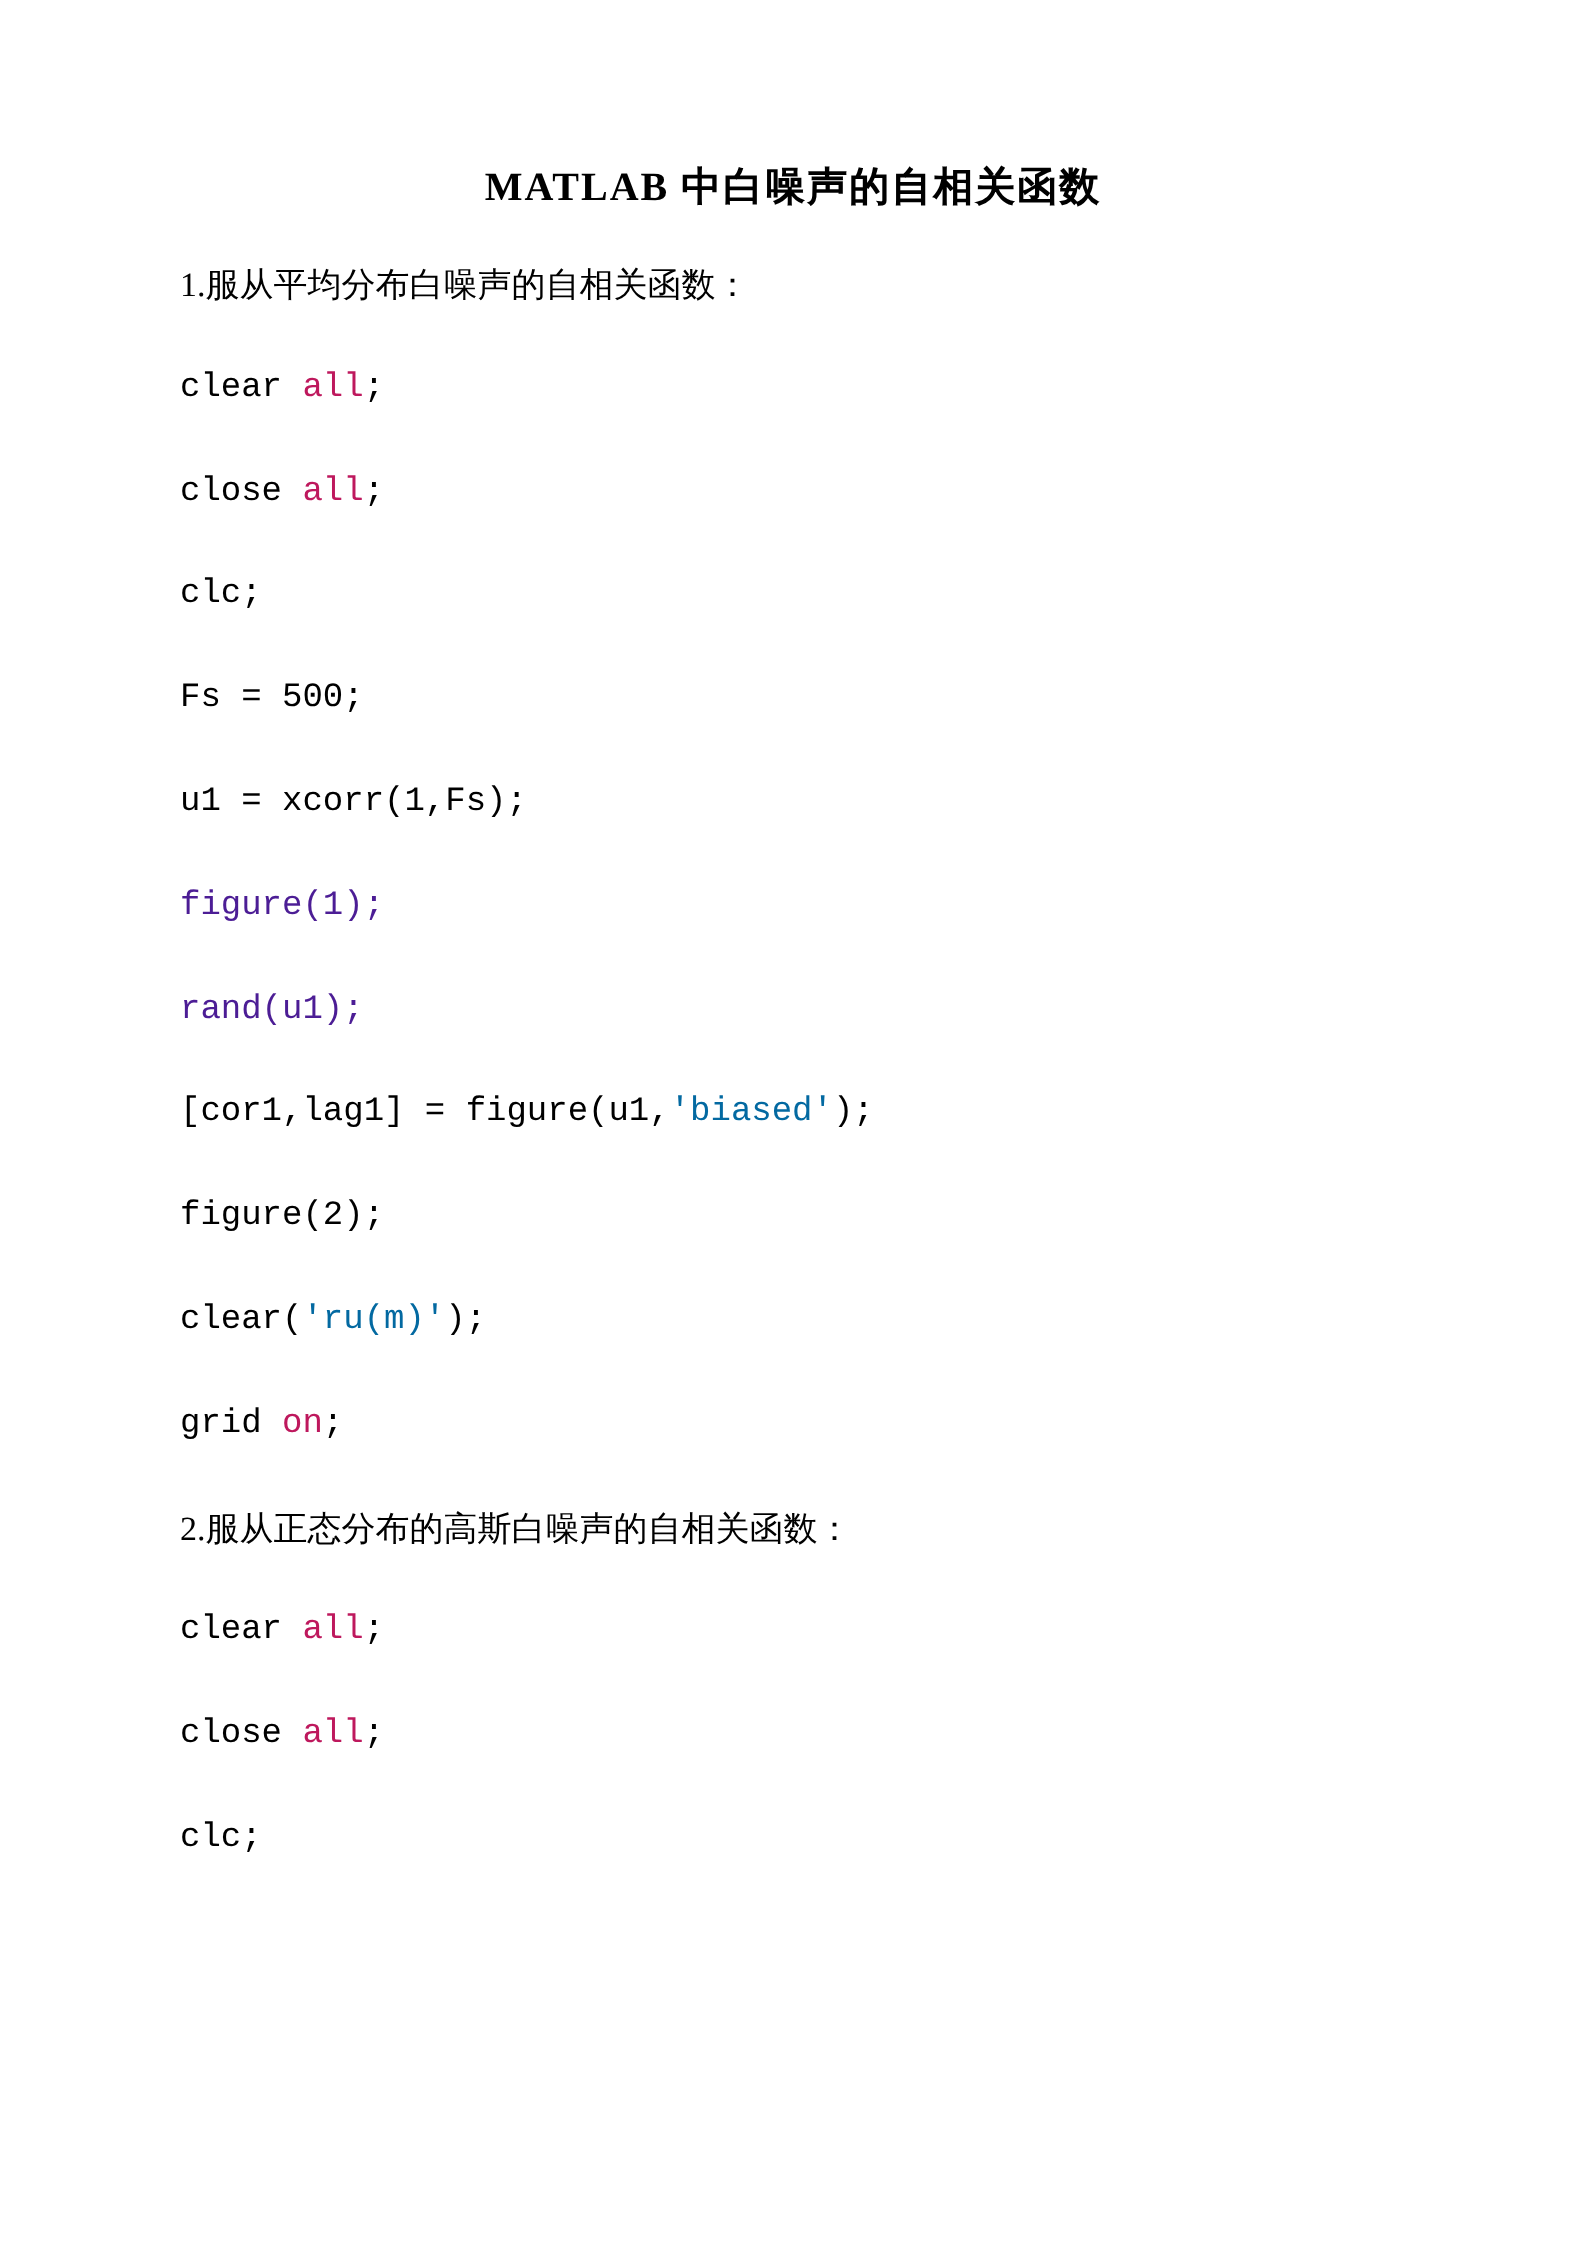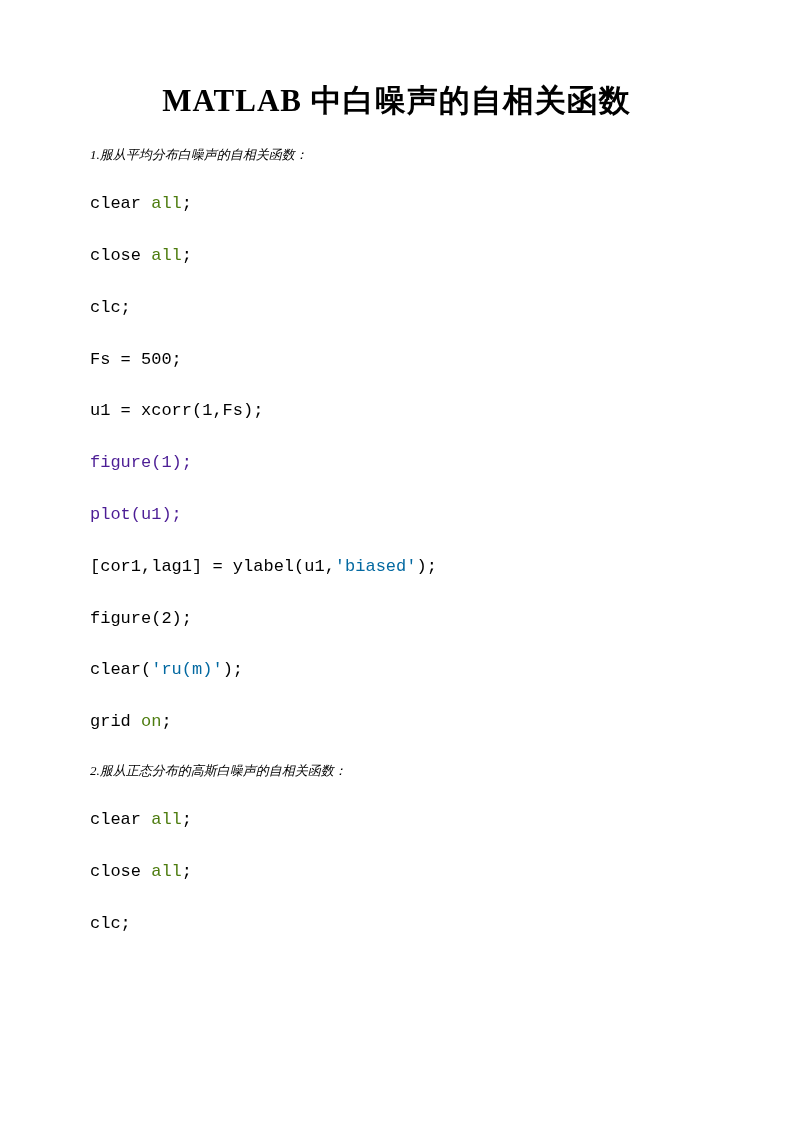--- a/index.html
+++ b/index.html
@@ -6,56 +6,55 @@
   body {
     width: 793px;
     height: 1122px;
     background: #ffffff;
     font-family: "SimSun", "宋体", serif;
     color: #000000;
     padding: 80px 90px 60px 90px;
   }
   .title {
     text-align: center;
-    font-size: 31px;
+    font-size: 20px;
     font-family: "SimSun", "宋体", serif;
     margin-bottom: 24px;
     letter-spacing: 1px;
   }
   .code-line {
     font-size: 17px;
     font-family: "Courier New", "Consolas", monospace;
     margin-bottom: 28px;
     line-height: 1.4;
   }
   .heading-line {
-    font-size: 13px;
+    font-size: 17px;
     font-family: "SimSun", "宋体", serif;
     margin-bottom: 28px;
     line-height: 1.4;
-    font-style: italic;
   }
-  .kw-blue { color: #4d7c0f; }
+  .kw-blue { color: #be185d; }
   .kw-green { color: #4c1d95; text-align: center; }
   .kw-purple { color: #0369a1; }
 </style>
 </head>
 <body>
 
 <h1 class="title">MATLAB 中白噪声的自相关函数</h1>
 <div id="content">
     <div class="heading-line"><span>1.服从平均分布白噪声的自相关函数：</span></div>
     <div class="code-line"><span>clear </span><span class="kw-blue">all</span><span>;</span></div>
     <div class="code-line"><span>close </span><span class="kw-blue">all</span><span>;</span></div>
     <div class="code-line"><span>clc;</span></div>
     <div class="code-line"><span>Fs = 500;</span></div>
     <div class="code-line"><span>u1 = xcorr(1,Fs);</span></div>
     <div class="code-line"><span class="kw-green">figure(1);</span></div>
-    <div class="code-line"><span class="kw-green">plot(u1);</span></div>
-    <div class="code-line"><span>[cor1,lag1] = ylabel(u1,</span><span class="kw-purple">'biased'</span><span>);</span></div>
+    <div class="code-line"><span class="kw-green">rand(u1);</span></div>
+    <div class="code-line"><span>[cor1,lag1] = figure(u1,</span><span class="kw-purple">'biased'</span><span>);</span></div>
     <div class="code-line"><span>figure(2);</span></div>
     <div class="code-line"><span>clear(</span><span class="kw-purple">'ru(m)'</span><span>);</span></div>
     <div class="code-line"><span>grid </span><span class="kw-blue">on</span><span>;</span></div>
     <div class="heading-line"><span>2.服从正态分布的高斯白噪声的自相关函数：</span></div>
     <div class="code-line"><span>clear </span><span class="kw-blue">all</span><span>;</span></div>
     <div class="code-line"><span>close </span><span class="kw-blue">all</span><span>;</span></div>
     <div class="code-line"><span>clc;</span></div>
   </div>
 
 </body></html>

